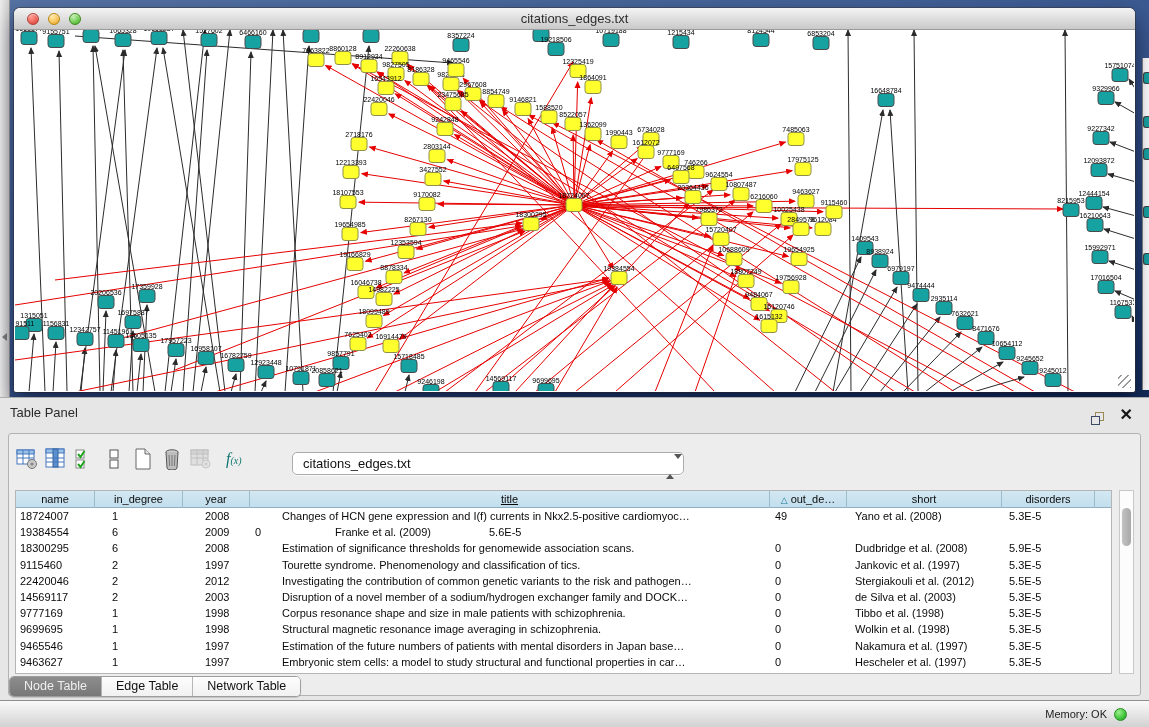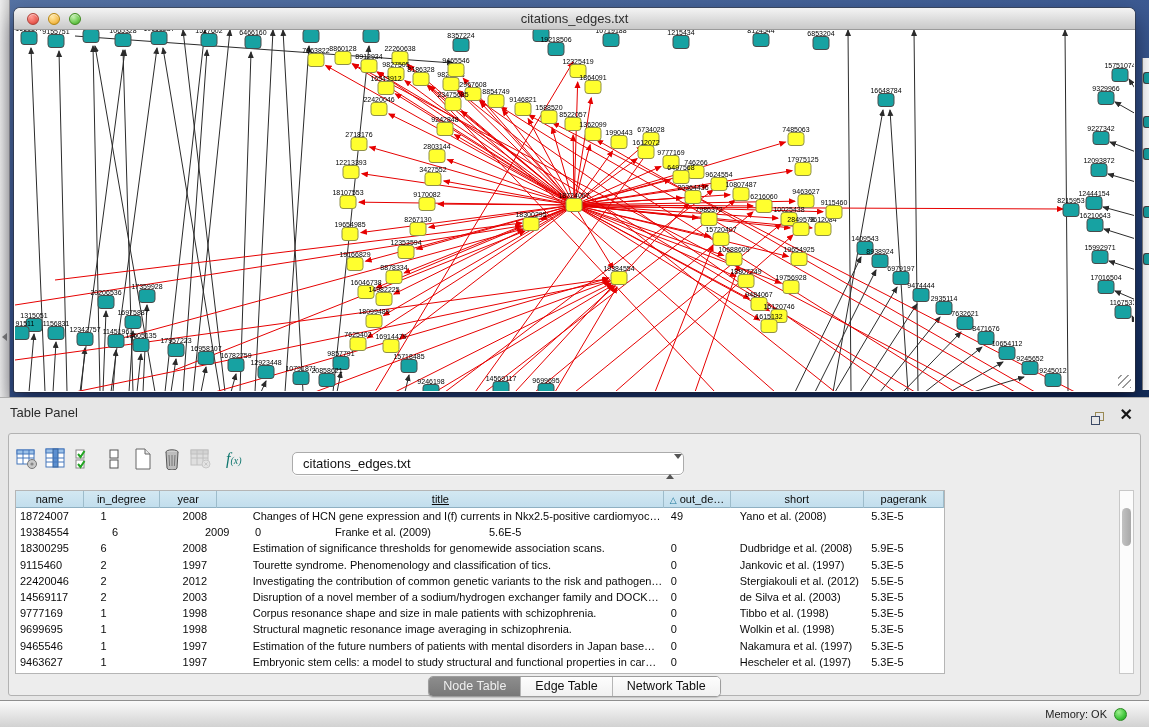--- a/index.html
+++ b/index.html
@@ -54,35 +54,35 @@
   .tb-icon svg { display:block; }
   .fx { font-family:"Liberation Serif", serif; font-style:italic; font-size:16px; color:#0f766e; margin:0 6px 0 8px; }
   .fx small { font-size:10px; }
   .combo { position:absolute; left:277px; top:8px; width:392px; height:23px; background:#fff;
     border:1px solid #ababab; border-radius:5px; font-size:13px; color:#111; line-height:21px;
     padding-left:10px; box-shadow:0 1px 0 rgba(255,255,255,.7); }
   .combo-arrows { position:absolute; right:8px; top:3px; width:9px; }
   .combo-arrows .up { width:0;height:0;margin:0 auto 2px; border-left:4px solid transparent; border-right:4px solid transparent; border-bottom:5px solid #555; }
   .combo-arrows .dn { width:0;height:0;margin:0 auto; border-left:4px solid transparent; border-right:4px solid transparent; border-top:5px solid #555; }
 
-  .grid { position:absolute; left:6px; top:56px; width:930px; height:184px; background:#fff;
+  .grid { position:absolute; left:6px; top:56px; width:1097px; height:184px; background:#fff;
     border:1px solid #b5b5b5; overflow:hidden; }
   .grid-head { display:flex; height:17px; background:linear-gradient(#d3e8f2,#c2deed);
     border-bottom:1px solid #8fb0c2; }
   .gh-cell { height:17px; font-size:11px; color:#0a0a0a; text-align:center; line-height:16px;
     border-right:1px solid #9dbccb; overflow:hidden; white-space:nowrap; }
   .gh-cell .sort-tri { color:#1d7699; font-size:9px; margin-right:3px; }
   .grid-row { display:flex; height:16.2px; background:#fff; }
   .gr-cell { font-size:11px; color:#0a0a0a; line-height:16px; overflow:hidden;
     white-space:nowrap; text-overflow:clip; }
   .vscroll { position:absolute; left:1110px; top:56px; width:15px; height:184px; background:#fcfcfc;
     border:1px solid #c8c8c8; }
   .vthumb { position:absolute; left:2px; top:17px; width:9px; height:38px; background:linear-gradient(90deg,#c2c2c2,#a8a8a8); border-radius:5px; }
 
-  .tabbar { position:absolute; left:0; right:0; top:242px; display:flex; justify-content:center; }
+  .tabbar { position:absolute; left:0; right:0; top:242px; display:flex; }
   .seg { display:flex; border:1px solid #9d9d9d; border-radius:5px; overflow:hidden;
     background:#fff; box-shadow:0 1px 1px rgba(0,0,0,.15); }
   .seg .tab { font-size:12.5px; color:#111; padding:2px 14px; line-height:15px; border-right:1px solid #b5b5b5; background:linear-gradient(#fdfdfd,#f1f1f1); }
   .seg .tab:last-child { border-right:none; }
   .seg .tab.active { background:linear-gradient(#8d8d8d,#787878); color:#efefef; }
 
   
   .status-bar { position:absolute; left:0; top:700px; width:1149px; height:27px;
     background:linear-gradient(#fafafa,#d2d2d2); border-top:1px solid #8e8e8e;
     display:flex; align-items:center; justify-content:flex-end; }
@@ -855,21 +855,21 @@
       </div>
 
       <div class="grid">
         <div class="grid-head" id="grid-head">
             <div class="gh-cell" style="width: 79px;">name</div>
             <div class="gh-cell" style="width: 88px;">in_degree</div>
             <div class="gh-cell" style="width: 67px;">year</div>
             <div class="gh-cell" style="width: 520px; text-decoration: underline;">title</div>
             <div class="gh-cell" style="width: 77px;"><span class="sort-tri">△</span>out_de…</div>
             <div class="gh-cell" style="width: 155px;">short</div>
-            <div class="gh-cell" style="width: 93px;">pagerank</div>
+            <div class="gh-cell" style="width: 93px;">disorders</div>
           </div>
         <div id="grid-body">
             <div class="grid-row">
               <div class="gr-cell" style="width: 79px; padding-left: 4px;">18724007</div>
               <div class="gr-cell" style="width: 88px; padding-left: 17px;">1</div>
               <div class="gr-cell" style="width: 67px; padding-left: 22px;">2008</div>
               <div class="gr-cell" style="width: 520px; padding-left: 32px;">Changes of HCN gene expression and I(f) currents in Nkx2.5-positive cardiomyoc…</div>
               <div class="gr-cell" style="width: 77px; padding-left: 5px;">49</div>
               <div class="gr-cell" style="width: 155px; padding-left: 8px;">Yano et al. (2008)</div>
               <div class="gr-cell" style="width: 93px; padding-left: 7px;">5.3E-5</div>

